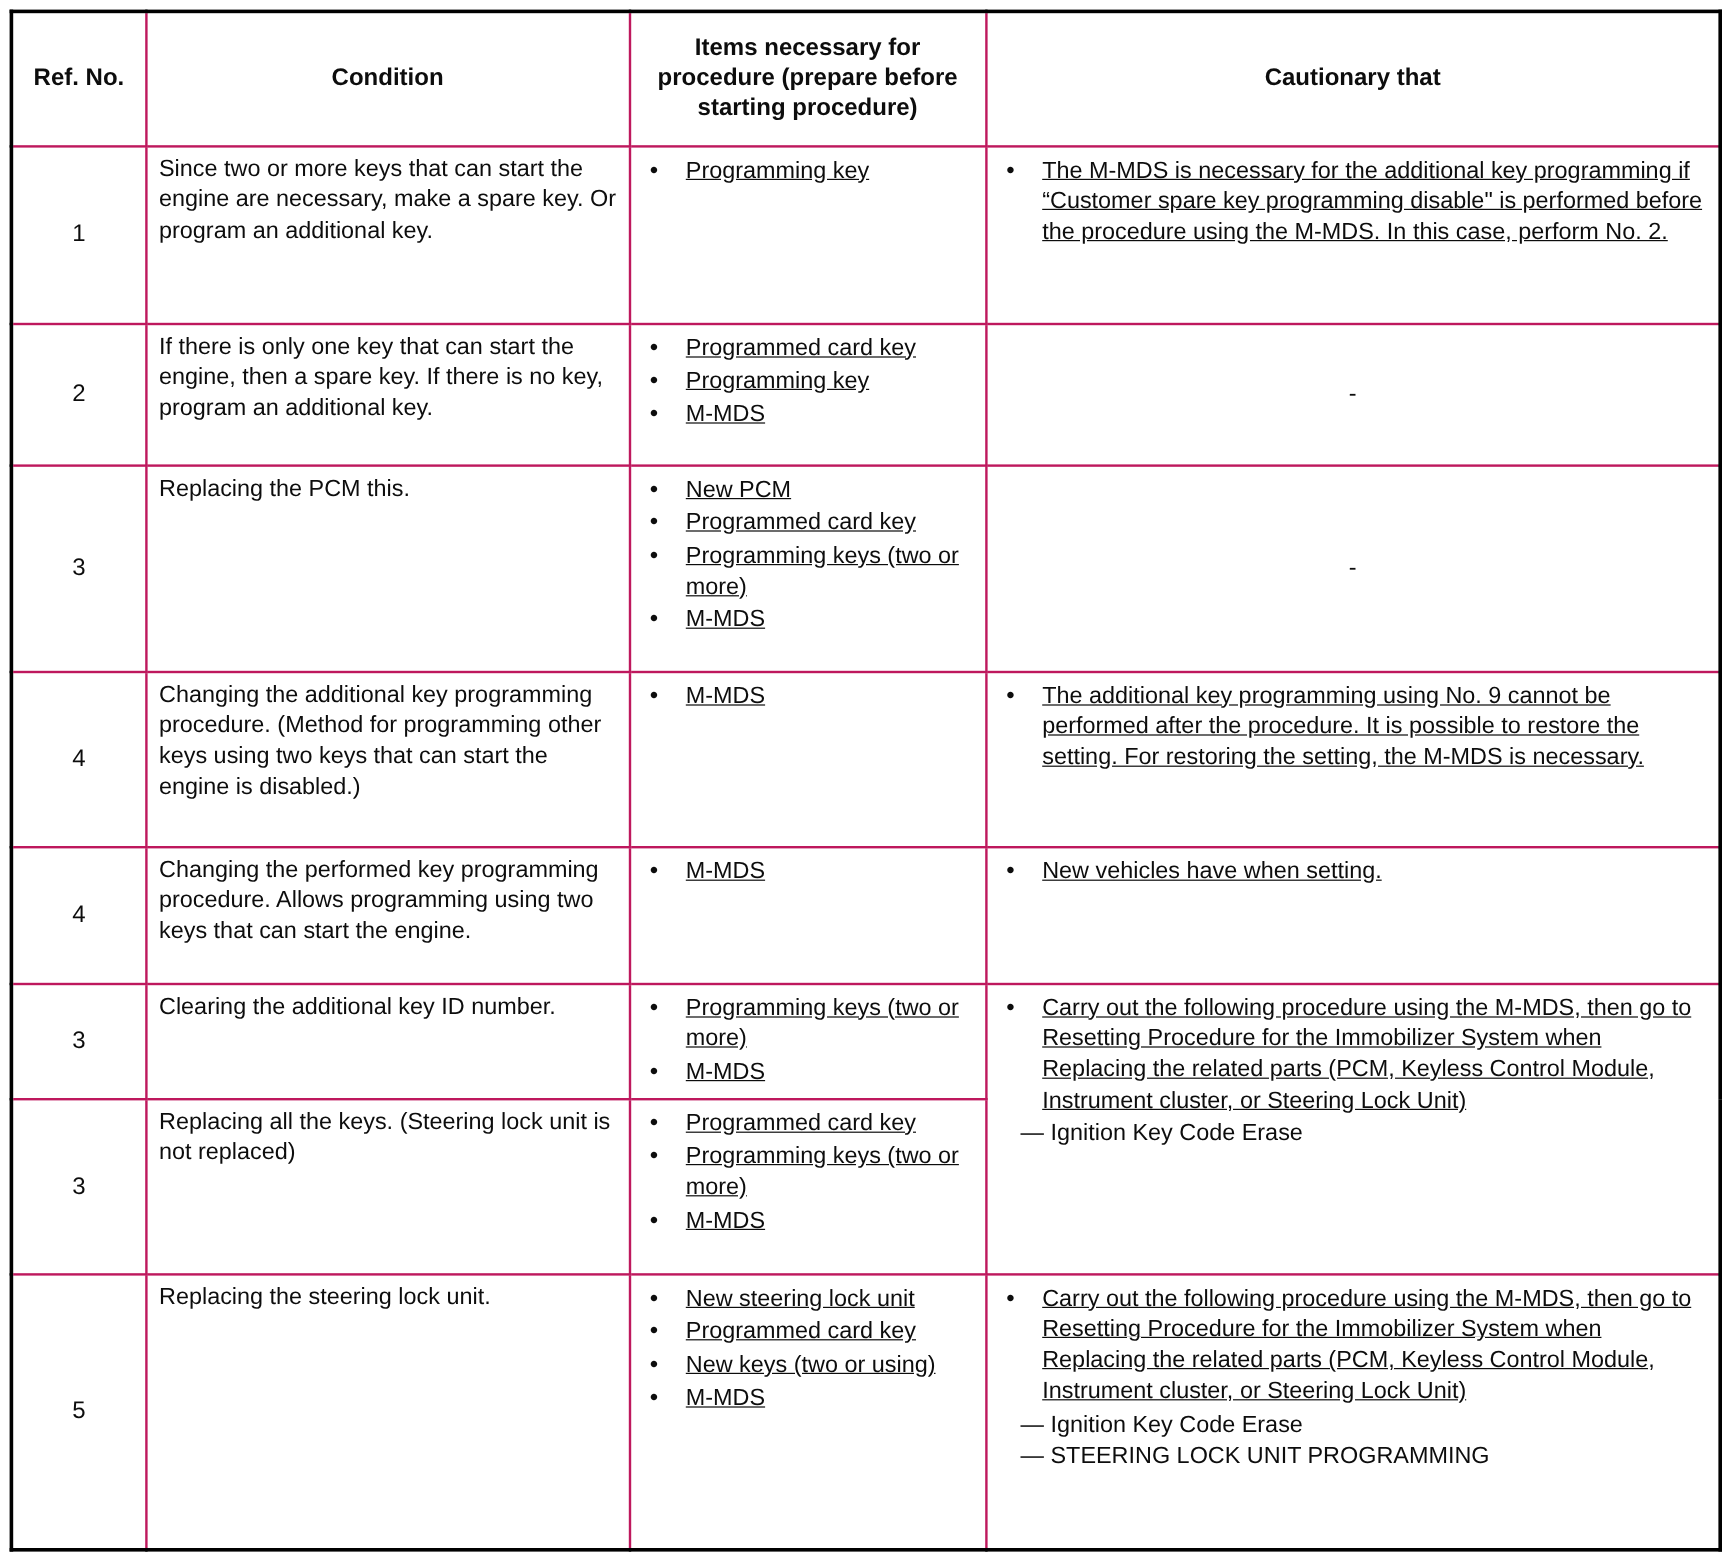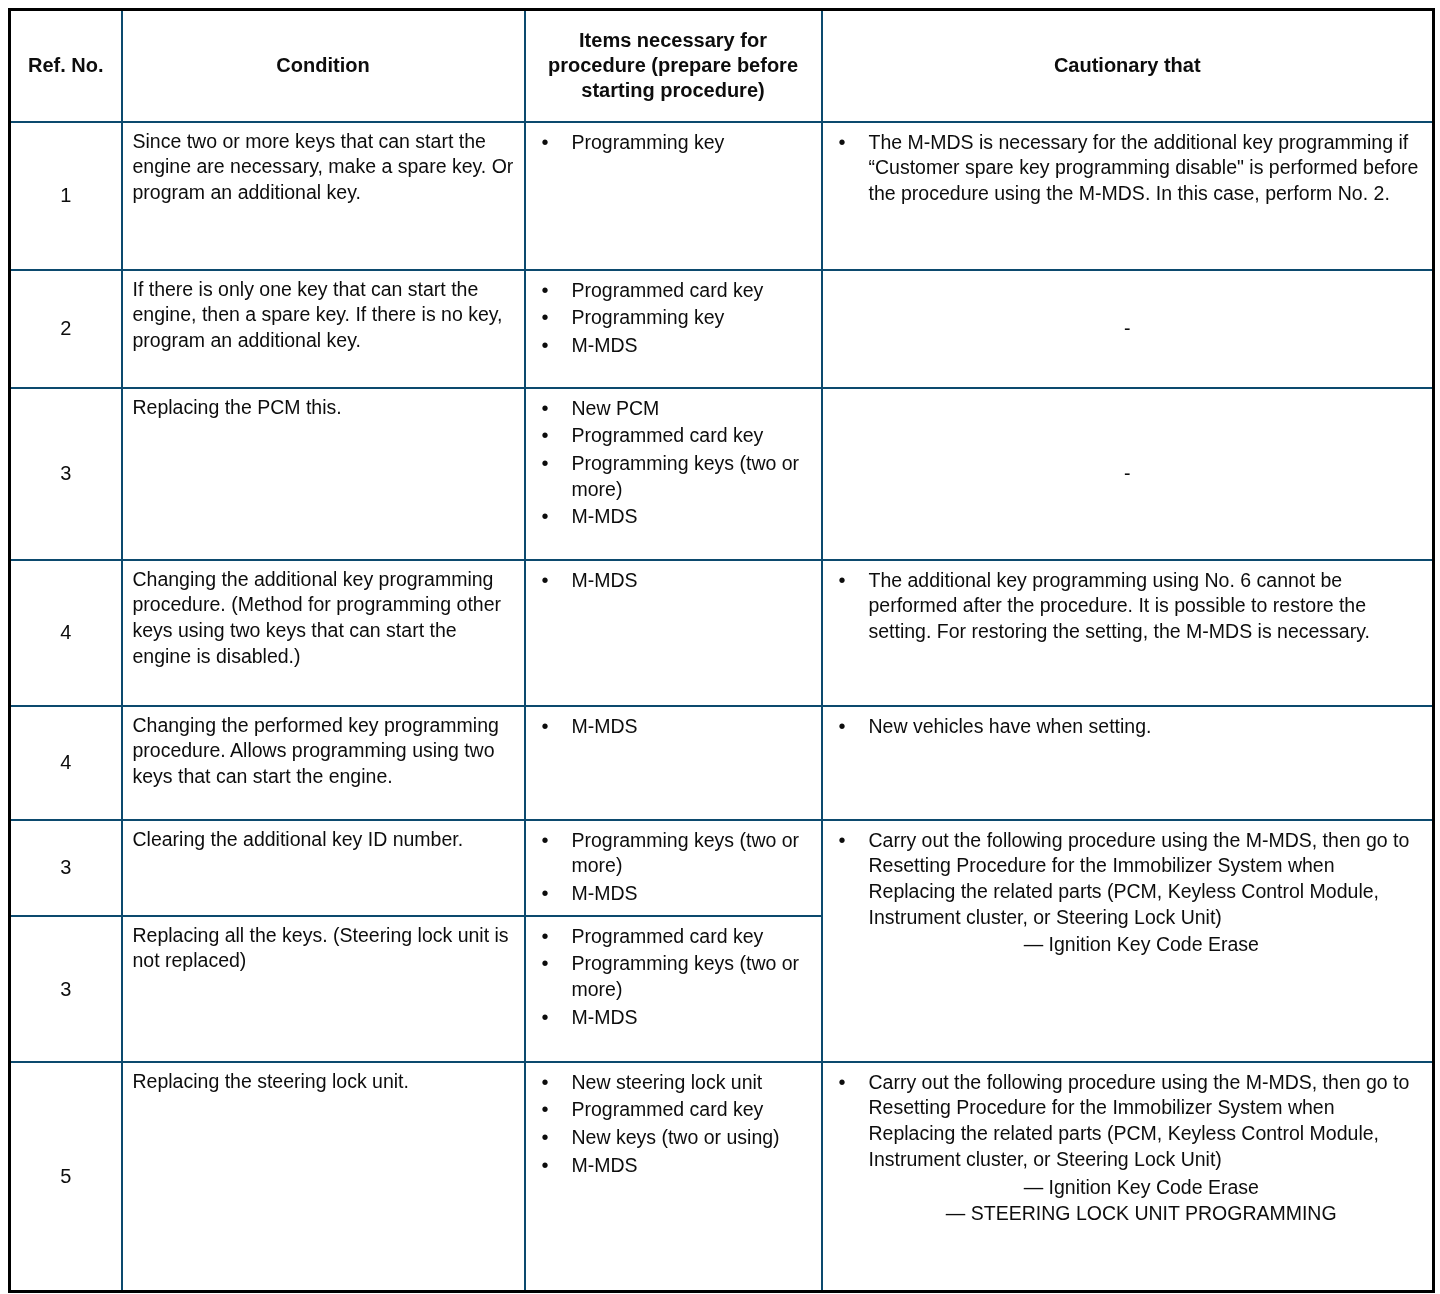--- a/index.html
+++ b/index.html
@@ -21,21 +21,21 @@
     table-layout: fixed;
     width: 1424px;
     border: 3px solid #000000;
   }
   .proc-table col.c-ref   { width: 112px; }
   .proc-table col.c-cond  { width: 403px; }
   .proc-table col.c-items { width: 297px; }
   .proc-table col.c-notes { width: 612px; }
 
   .proc-table th, .proc-table td {
-    border: 2px solid #0c4a6e;
+    border: 2px solid #be185d;
     padding: 6px 10px;
     vertical-align: top;
     font-size: 19.5px;
     line-height: 1.32;
     word-wrap: break-word;
   }
   .proc-table th {
     font-weight: bold;
     text-align: center;
     vertical-align: middle;
@@ -69,25 +69,24 @@
   }
   .bullet {
     flex: 0 0 30px;
     width: 30px;
   }
   .bullet::before {
     content: "\2022";
     font-size: 20px;
     line-height: 1.2;
   }
-  .bt { flex: 1 1 auto; }
+  .bt { flex: 1 1 auto; text-decoration: underline; }
   .subline {
-    margin-left: 28px;
+    margin-left: 18px;
     margin-top: 1px;
-    text-align: center;
   }
 </style>
 </head>
 <body>
 
 <div class="page">
   <table class="proc-table">
     <colgroup>
       <col class="c-ref">
         <col class="c-cond">
@@ -170,21 +169,21 @@
         <td class="cond-cell">Changing the additional key programming procedure. (Method for programming other keys using two keys that can start the engine is disabled.)</td>
         <td class="items-cell">
           <div class="bullet-item">
             <span class="bullet"></span>
             <span class="bt">M-MDS</span>
           </div>
         </td>
         <td class="notes-cell">
           <div class="bullet-item">
             <span class="bullet"></span>
-            <span class="bt">The additional key programming using No. 6 cannot be performed after the procedure. It is possible to restore the setting. For restoring the setting, the M-MDS is necessary.</span>
+            <span class="bt">The additional key programming using No. 9 cannot be performed after the procedure. It is possible to restore the setting. For restoring the setting, the M-MDS is necessary.</span>
           </div>
         </td>
       </tr>
 
       <tr class="r4">
         <td class="ref-cell">4</td>
         <td class="cond-cell">Changing the performed key programming procedure. Allows programming using two keys that can start the engine.</td>
         <td class="items-cell">
           <div class="bullet-item">
             <span class="bullet"></span>

